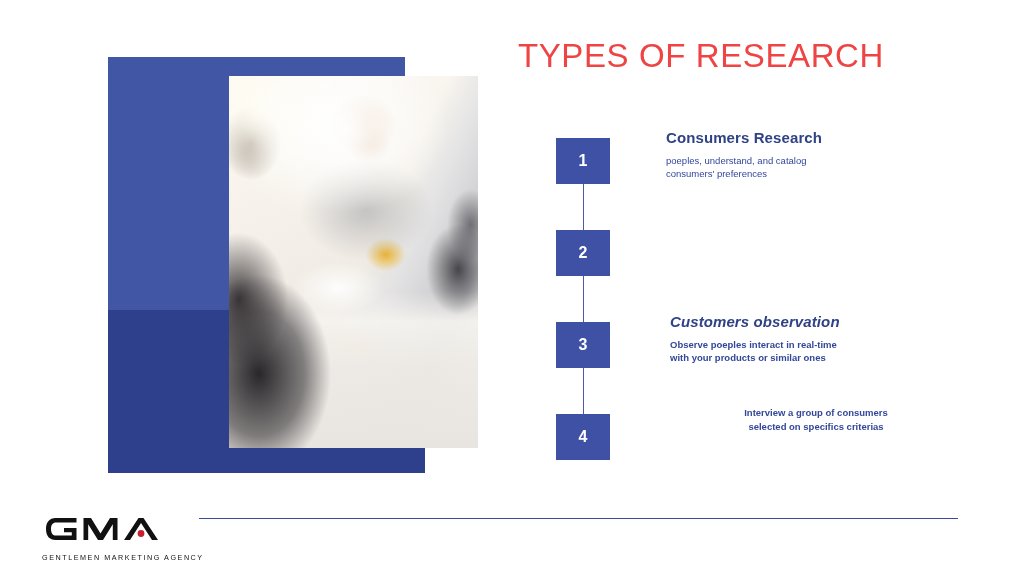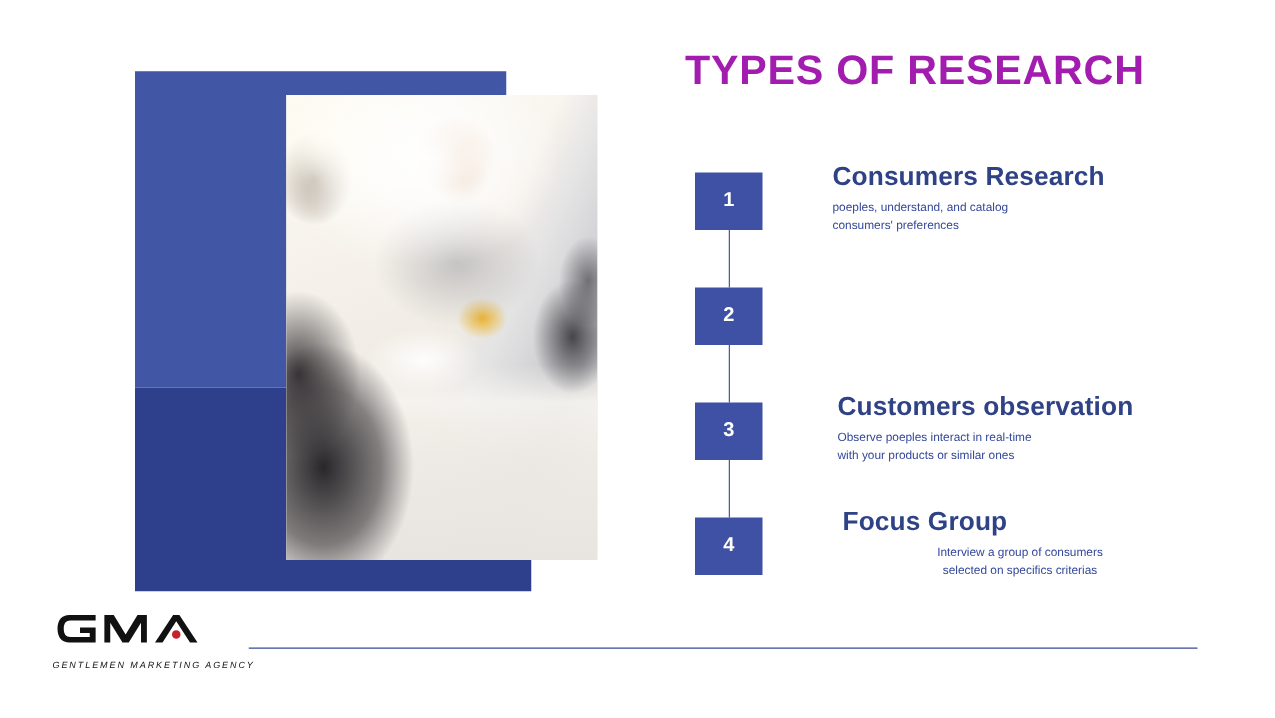--- a/index.html
+++ b/index.html
@@ -85,26 +85,26 @@
   .photo-glow {
     position: absolute;
     inset: 0;
     background: radial-gradient(ellipse 170px 150px at 42% 12%, rgba(255,255,255,0.55) 0%, rgba(255,255,255,0) 68%);
     pointer-events: none;
   }
 
   
   .title {
     position: absolute;
-    left: 548px;
+    left: 518px;
     top: 37px;
     font-size: 33px;
     letter-spacing: 0.6px;
-    color: #a21caf;
-    font-weight: 700;
+    color: #ef4444;
+    font-weight: 400;
     white-space: nowrap;
   }
 
   
   .steps {
     position: absolute;
     left: 556px;
     top: 130px;
     width: 420px;
   }
@@ -141,46 +141,45 @@
   .step:last-child .step-connector { display: none; }
 
   .step-body {
     position: absolute;
     left: 110px;
     top: 0;
     width: 300px;
   }
   .step-title {
     color: #2F4286;
-    font-size: 21px;
+    font-size: 15px;
     font-weight: 700;
     letter-spacing: 0.1px;
     margin: 0 0 7px 0;
     line-height: 1.1;
   }
   .step-desc {
     color: #33479A;
     font-size: 9.5px;
     line-height: 1.45;
     margin: 0;
     white-space: pre-line;
   }
   .step-2 .step-body, .step-3 .step-body, .step-4 .step-body { left: 110px; }
-  .step-3 .step-desc, .step-4 .step-desc { margin-left: 4px; }
+  .step-3 .step-desc, .step-4 .step-desc { margin-left: 4px; font-weight: bold; }
   .step-4 .step-desc { margin-left: 0; text-align: center; }
   .step-4 .step-title { margin-left: 8px; }
-  .step-3 .step-title { margin-left: 4px; }
+  .step-3 .step-title { margin-left: 4px; font-style: italic; }
 
   
   .logo {
     position: absolute;
     left: 42px;
-    top: 487px;
+    top: 513px;
     width: 150px;
-    font-style: italic;
   }
   .logo-mark {
     display: block;
   }
   .logo-tag {
     margin-top: 3px;
     font-size: 7.2px;
     letter-spacing: 1.55px;
     color: #111111;
     font-weight: 400;
@@ -236,21 +235,20 @@
         <p class="step-title">Customers observation</p>
         <p class="step-desc">Observe poeples interact in real-time
 with your products or similar ones</p>
       </div>
     </div>
 
     <div class="step step-4">
       <div class="step-badge">4</div>
 
       <div class="step-body">
-        <p class="step-title">Focus Group</p>
         <p class="step-desc">Interview a group of consumers
 selected on specifics criterias</p>
       </div>
     </div>
 
   </div>
 
   <div class="logo">
     <svg class="logo-mark" width="150" height="37" viewBox="0 0 150 37">
 

